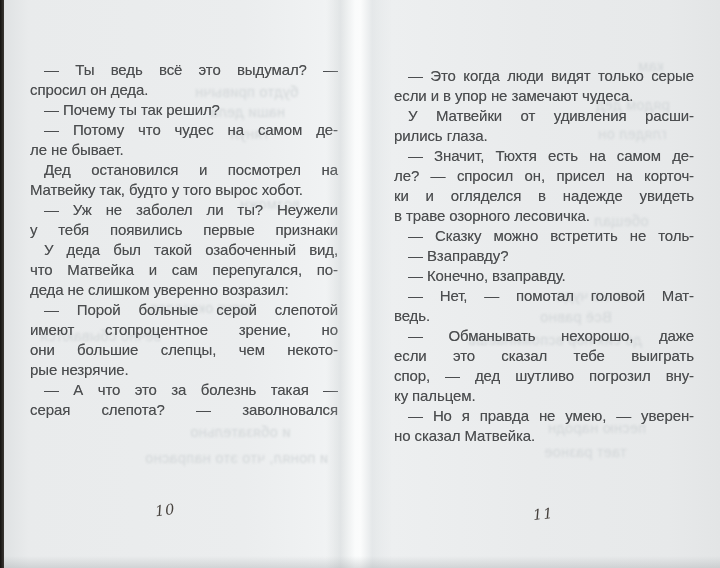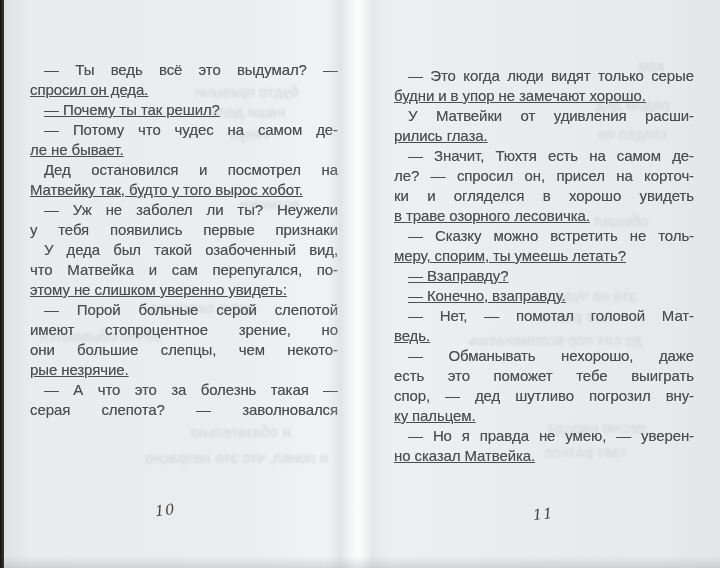--- a/index.html
+++ b/index.html
@@ -21,21 +21,21 @@
     background:linear-gradient(to right,rgba(186,192,195,0) 0%,rgba(186,192,195,.30) 22%,rgba(251,252,252,.85) 44%,#fbfcfc 52%,rgba(222,226,228,.65) 70%,rgba(233,236,237,0) 100%);}
   .photo::after{content:"";position:absolute;left:0;bottom:0;width:100%;height:12px;z-index:5;pointer-events:none;
     background:linear-gradient(to top,rgba(150,156,159,.30),rgba(150,156,159,0));}
 
   
   .text-col{position:absolute;z-index:2;color:#4b4d4f;font-size:15px;letter-spacing:-.1px;
     text-shadow:0 0 .4px rgba(75,77,79,.55);}
   .col-left{left:30px;top:60px;width:308px;}
   .col-right{left:394px;top:66px;width:300px;}
   .line{height:20px;line-height:20px;white-space:nowrap;text-align:justify;text-align-last:justify;}
-  .line.last{text-align-last:left;text-decoration:underline;}
+  .line.last{text-align-last:left;}
   .line.first{text-indent:14px;}
 
   
   .page-number{position:absolute;z-index:2;font-family:"DejaVu Serif", serif;font-style:italic;
     font-size:14.5px;color:#46413d;letter-spacing:1px;}
   .pn-left{left:155px;top:502px;transform:rotate(-7deg);}
   .pn-right{left:533px;top:506px;transform:rotate(-6deg);}
 
   
   .ghost{position:absolute;left:0;top:0;width:100%;height:100%;z-index:1;pointer-events:none;}
@@ -98,45 +98,44 @@
       <div class="line last">спросил он деда.</div>
       <div class="line first last">— Почему ты так решил?</div>
       <div class="line first">— Потому что чудес на самом де-</div>
       <div class="line last">ле не бывает.</div>
       <div class="line first">Дед остановился и посмотрел на</div>
       <div class="line last">Матвейку так, будто у того вырос хобот.</div>
       <div class="line first">— Уж не заболел ли ты? Неужели</div>
       <div class="line">у тебя появились первые признаки</div>
       <div class="line first">У деда был такой озабоченный вид,</div>
       <div class="line">что Матвейка и сам перепугался, по-</div>
-      <div class="line last">этому не слишком уверенно увидеть:</div>
+      <div class="line last">деда не слишком уверенно возразил:</div>
       <div class="line first">— Порой больные серой слепотой</div>
       <div class="line">имеют стопроцентное зрение, но</div>
       <div class="line">они большие слепцы, чем некото-</div>
       <div class="line last">рые незрячие.</div>
       <div class="line first">— А что это за болезнь такая —</div>
       <div class="line">серая слепота? — заволновался</div>
     </div>
   <div class="text-col col-right" id="col-right">
       <div class="line first">— Это когда люди видят только серые</div>
-      <div class="line last">будни и в упор не замечают хорошо.</div>
+      <div class="line last">если и в упор не замечают чудеса.</div>
       <div class="line first">У Матвейки от удивления расши-</div>
       <div class="line last">рились глаза.</div>
       <div class="line first">— Значит, Тюхтя есть на самом де-</div>
       <div class="line">ле? — спросил он, присел на корточ-</div>
-      <div class="line">ки и огляделся в хорошо увидеть</div>
+      <div class="line">ки и огляделся в надежде увидеть</div>
       <div class="line last">в траве озорного лесовичка.</div>
       <div class="line first">— Сказку можно встретить не толь-</div>
-      <div class="line last">меру, спорим, ты умеешь летать?</div>
       <div class="line first last">— Взаправду?</div>
       <div class="line first last">— Конечно, взаправду.</div>
       <div class="line first">— Нет, — помотал головой Мат-</div>
       <div class="line last">ведь.</div>
       <div class="line first">— Обманывать нехорошо, даже</div>
-      <div class="line">есть это поможет тебе выиграть</div>
+      <div class="line">если это сказал тебе выиграть</div>
       <div class="line">спор, — дед шутливо погрозил вну-</div>
       <div class="line last">ку пальцем.</div>
       <div class="line first">— Но я правда не умею, — уверен-</div>
       <div class="line last">но сказал Матвейка.</div>
     </div>
 
   <div class="page-number pn-left">10</div>
   <div class="page-number pn-right">11</div>
 
   <div class="edge-strip"></div>

